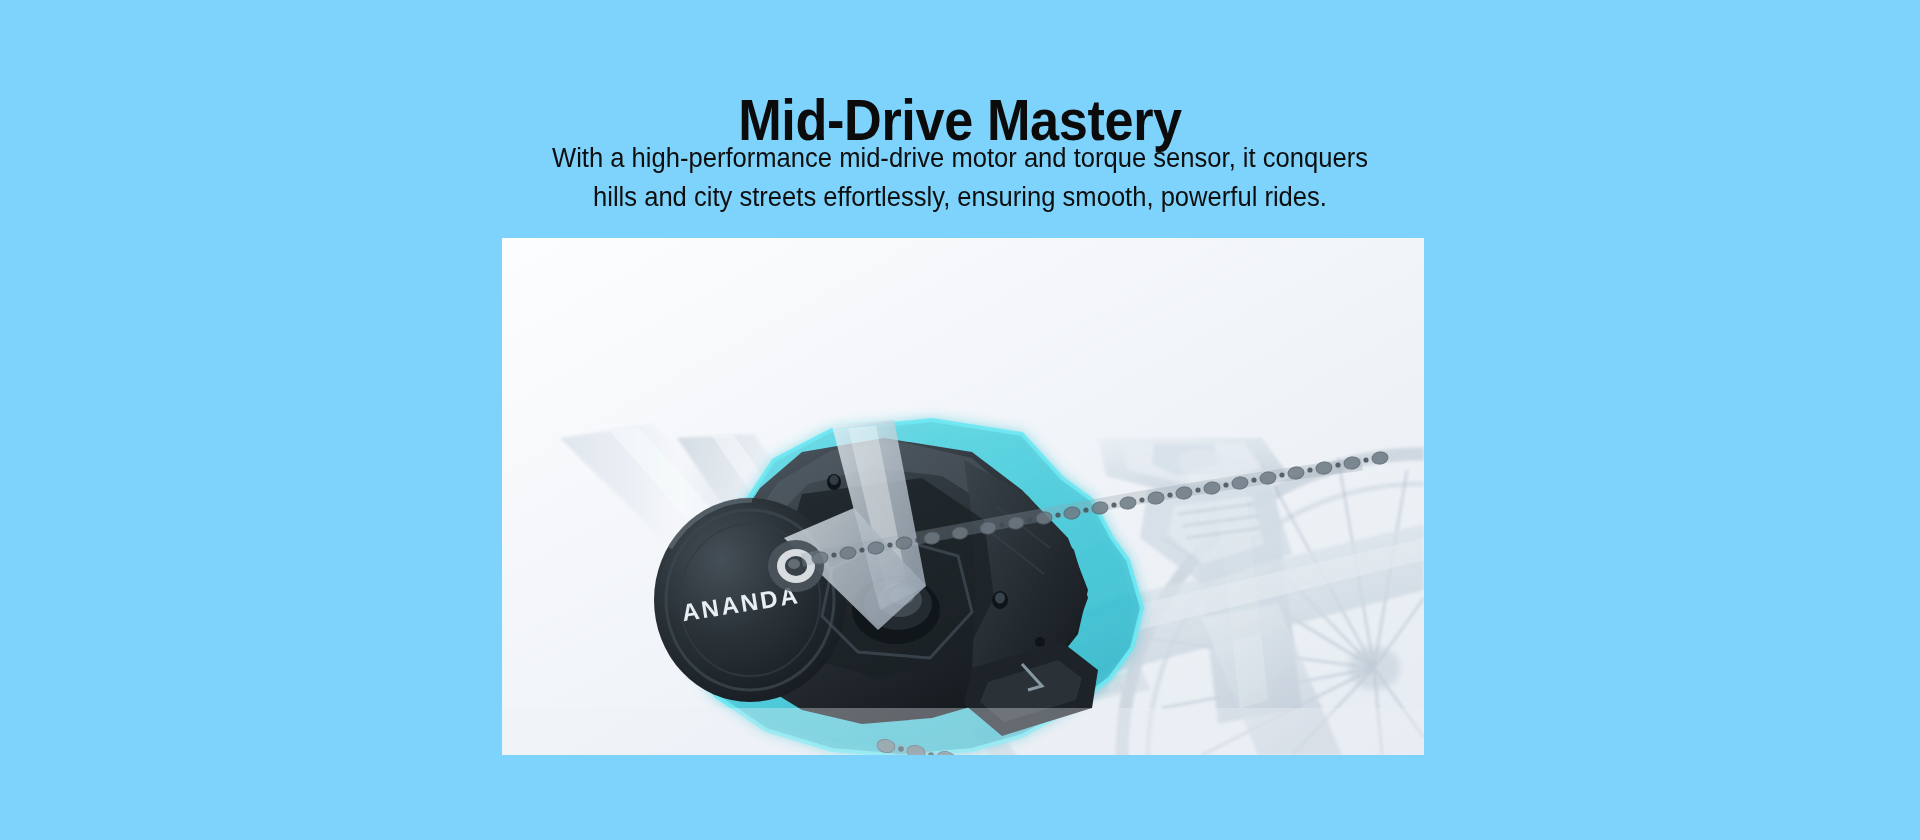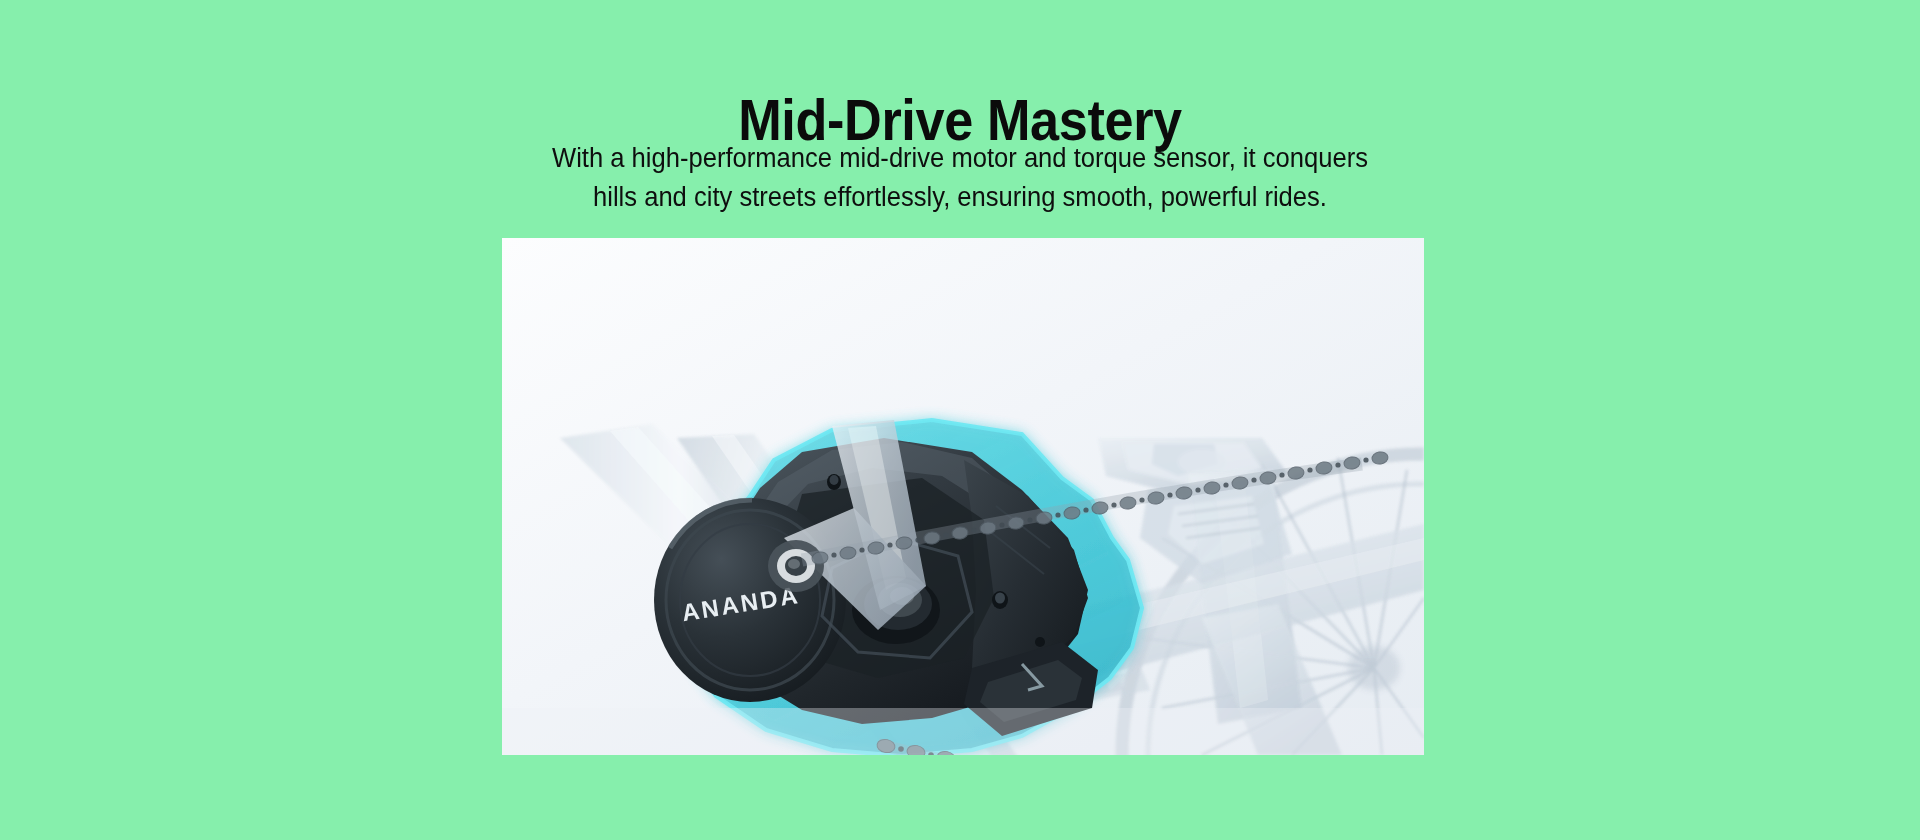--- a/index.html
+++ b/index.html
@@ -6,21 +6,21 @@
   html, body {
     margin: 0; padding: 0;
     width: 1920px; height: 840px;
     background: #ffffff;
     font-family: "Liberation Sans", "DejaVu Sans", sans-serif;
     overflow: hidden;
   }
   .page {
     width: 1920px; height: 840px;
     position: relative;
-    background: #86efac;
+    background: #7dd3fc;
   }
   
   .heading {
     position: absolute;
     left: 0; top: 48px;
     width: 1920px;
     text-align: center;
     font-size: 58px;
     line-height: 66px;
     font-weight: 700;

